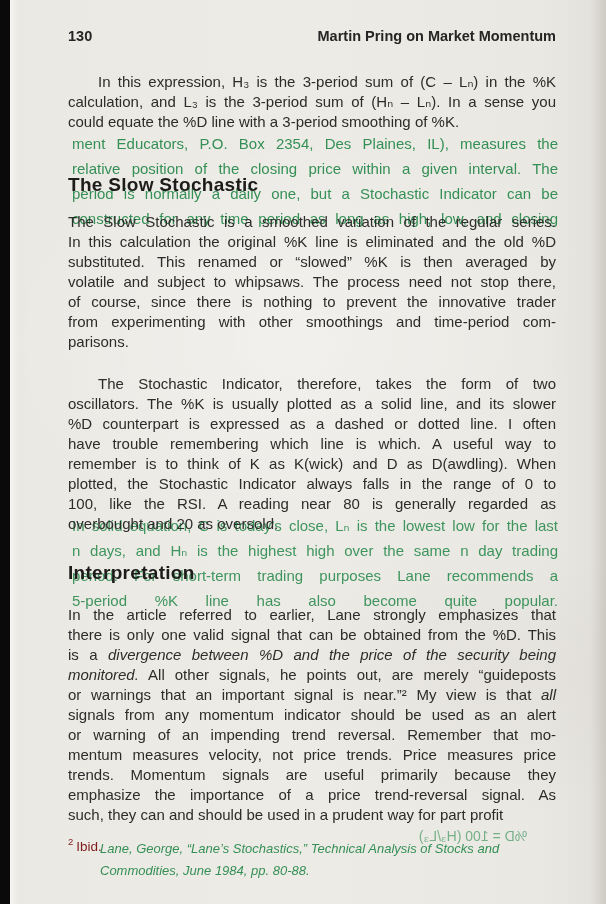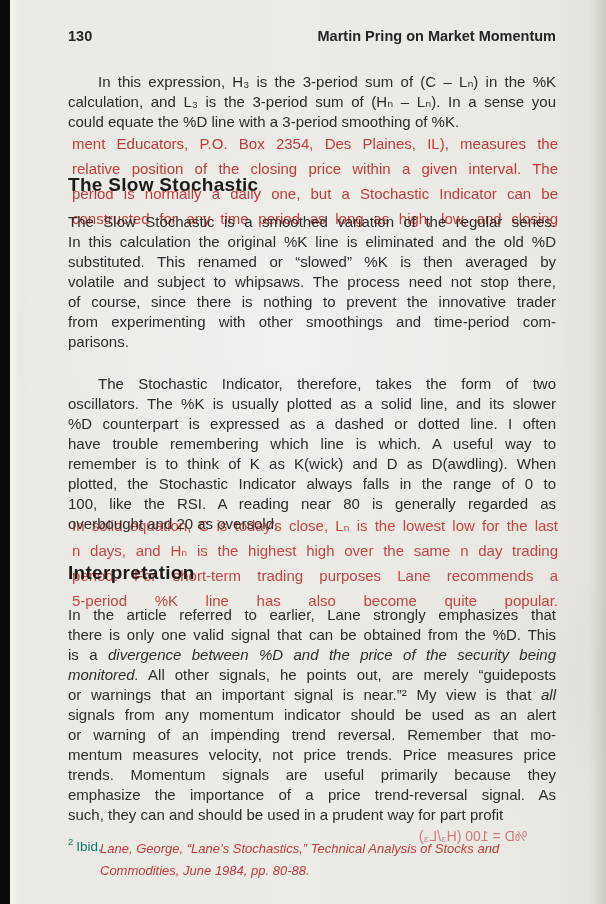--- a/index.html
+++ b/index.html
@@ -23,24 +23,24 @@
     justify-content:space-between;font-size:14.5px;font-weight:bold;color:#262524;z-index:2;margin-top:6px;}
 
   .block{position:absolute;left:68px;width:488px;font-size:15px;line-height:20px;z-index:2;}
   .tl{text-align:justify;text-align-last:justify;}
   .tl.last{text-align-last:left;}
   .tl.ind{text-indent:30px;}
 
   h2{position:absolute;left:68px;margin:0;font-size:19px;font-weight:bold;
     letter-spacing:.3px;color:#1d1c1a;z-index:2;}
 
-  .footnote{position:absolute;left:68px;top:836px;font-size:13.5px;color:#0f766e;z-index:2;}
+  .footnote{position:absolute;left:68px;top:836px;font-size:13.5px;color:#7f1d1d;z-index:2;}
   .footnote sup{font-size:9.5px;vertical-align:super;margin-right:3px;}
 
-  .ghost{position:absolute;z-index:1;color:#b91c1c;filter:blur(.45px);}
+  .ghost{position:absolute;z-index:1;color:#15803d;filter:blur(.45px);}
   .ghost .tl{text-align-last:justify;}
   .ghost-top{left:72px;top:131px;width:486px;font-size:15px;line-height:25px;opacity:.85;}
   .ghost-mid{left:72px;top:513px;width:486px;font-size:15px;line-height:25px;opacity:.8;}
   .ghost-bottom{left:100px;top:838px;width:430px;font-size:13px;line-height:22px;
     font-style:italic;opacity:.85;}
   .ghost-bottom .tl{text-align:right;text-align-last:left;}
   .ghost-formula{left:408px;top:828px;font-size:14px;opacity:.55;transform:scaleX(-1);
     width:130px;text-align:center;line-height:16px;}
 </style>
 </head>

